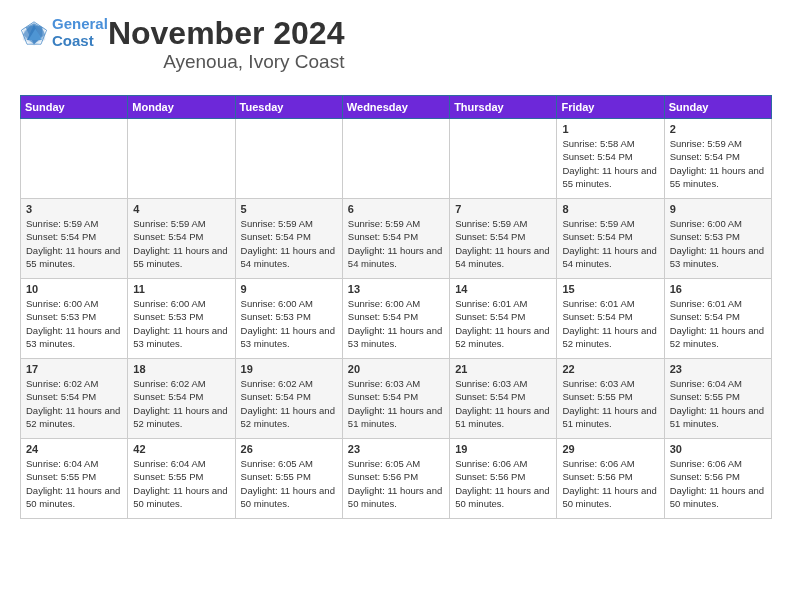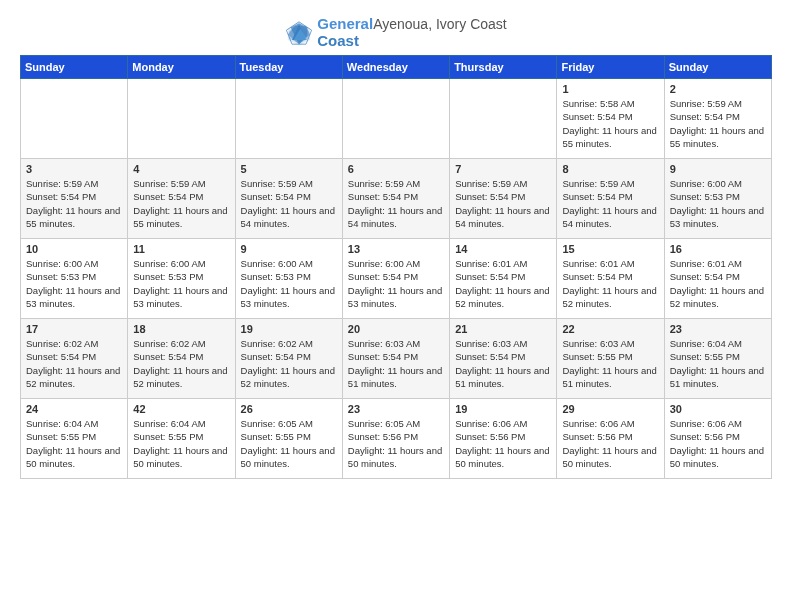--- a/index.html
+++ b/index.html
@@ -9,23 +9,23 @@
       width: 792px;
       height: 612px;
       overflow: hidden;
     }
     .page {
       width: 792px;
       padding: 16px 20px 10px 20px;
     }
     .header {
       display: flex;
-      justify-content: center;
+      justify-content: flex-start;
       align-items: flex-start;
-      margin-bottom: 6px;
+      margin-bottom: 22px;
     }
     .logo {
       display: flex;
       align-items: center;
       gap: 4px;
     }
     .logo-text {
       font-size: 15px;
       font-weight: bold;
       color: #333;
@@ -41,30 +41,30 @@
     .title-block {
       text-align: right;
     }
     .month-title {
       font-size: 32px;
       font-weight: bold;
       color: #333;
       line-height: 1.1;
     }
     .location {
-      font-size: 14px;
+      font-size: 19px;
       color: #555;
     }
     .calendar {
       width: 100%;
       border-collapse: collapse;
       font-size: 10px;
     }
     .calendar thead th {
-      background: #1d4ed8;
+      background: #6d28d9;
       color: #fff;
       padding: 5px 4px;
       font-size: 11px;
       font-weight: bold;
       text-align: left;
       border: 1px solid #2d6aa0;
     }
     .calendar tbody tr {
       height: 80px;
     }
@@ -108,20 +108,21 @@
 
         <path d="M10 30 L20 8 L30 30 Z" fill="#3a7fc1"></path>
         <path d="M22 14 L32 30 L12 30 Z" fill="#5ba3e0" opacity="0.6"></path>
       </svg>
       <div class="logo-text">
         <div><span>General</span></div>
         <div><span style="color:#3a7fc1;">Coast</span></div>
       </div>
     </div>
     <div class="title-block">
+      <div class="month-title">November 2024</div>
       <div class="location">Ayenoua, Ivory Coast</div>
     </div>
   </div>
 
   <table class="calendar">
     <thead>
       <tr id="weekday-header">
           <th>Sunday</th>
           <th>Monday</th>
           <th>Tuesday</th>

